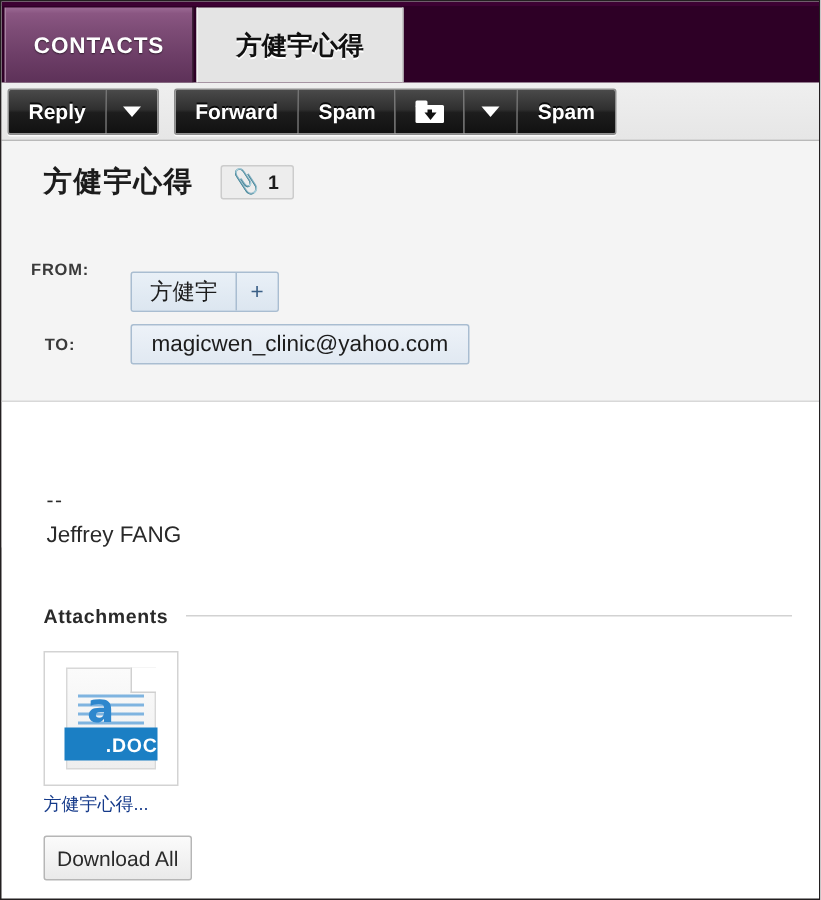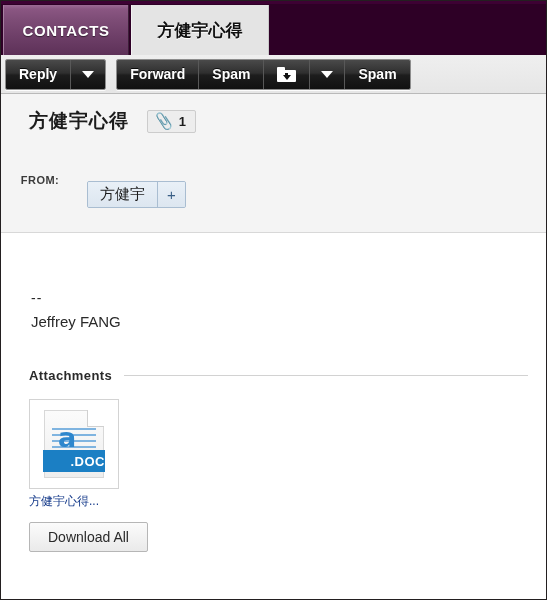--- a/index.html
+++ b/index.html
@@ -369,21 +369,21 @@
     color: #153a8a;
     white-space: nowrap;
     cursor: pointer;
   }
   .dl-btn {
     margin-top: 12px;
     display: inline-block;
     background: linear-gradient(to bottom, #fbfbfb 0%, #eaeaea 100%);
     border: 1px solid #b6b6b6;
     border-radius: 2px;
-    padding: 6px 18px;
+    padding: 6px 8px;
     font-size: 14px;
     color: #2a2a2a;
     cursor: pointer;
     user-select: none;
   }
 </style>
 </head>
 <body>
 
 <div id="app">
@@ -445,20 +445,24 @@
     </div>
 
     <div class="field-row">
       <span class="field-label">FROM:</span>
       <span class="chip-wrap">
         <span class="chip">方健宇</span>
         <span class="chip-plus">+</span>
       </span>
     </div>
 
+    <div class="field-row">
+      <span class="field-label">TO:</span>
+      <span class="to-field">magicwen_clinic@yahoo.com</span>
+    </div>
 
   </div>
 
   <div class="msg-body">
     <div class="sig-sep">--</div>
     <div class="sig-name">Jeffrey FANG</div>
   </div>
 
   <div class="attach-sec">
     <div class="attach-hd">

